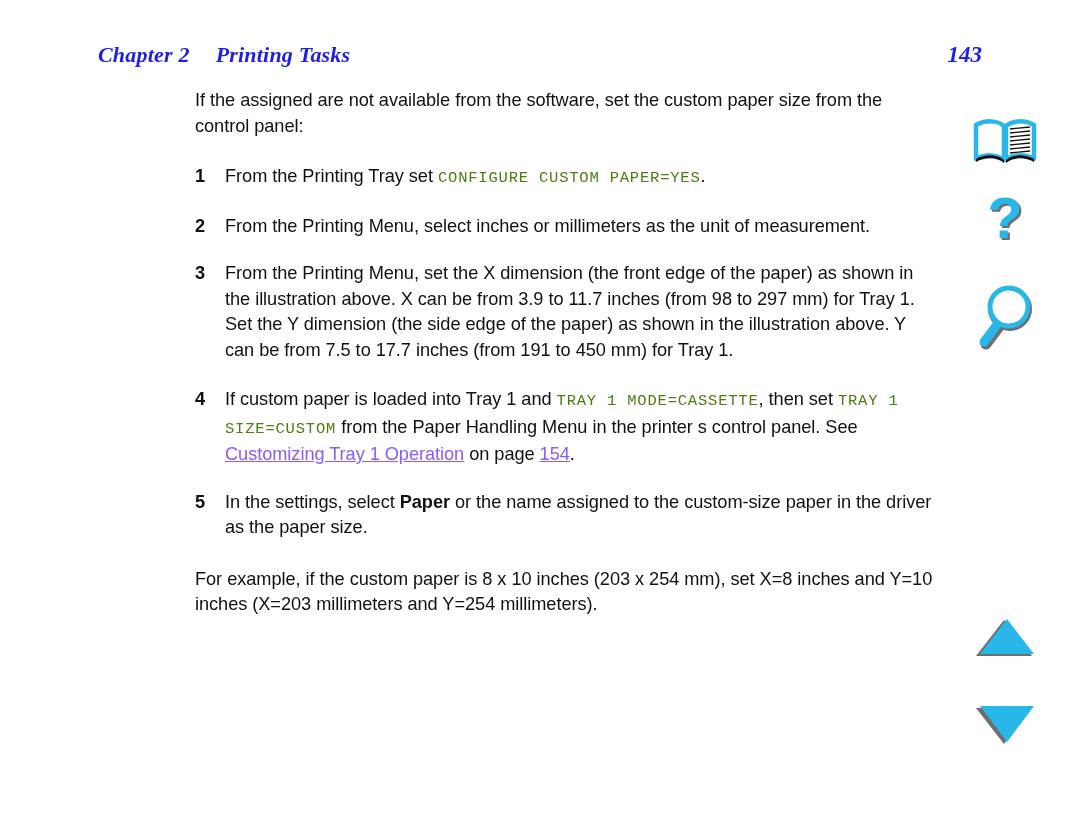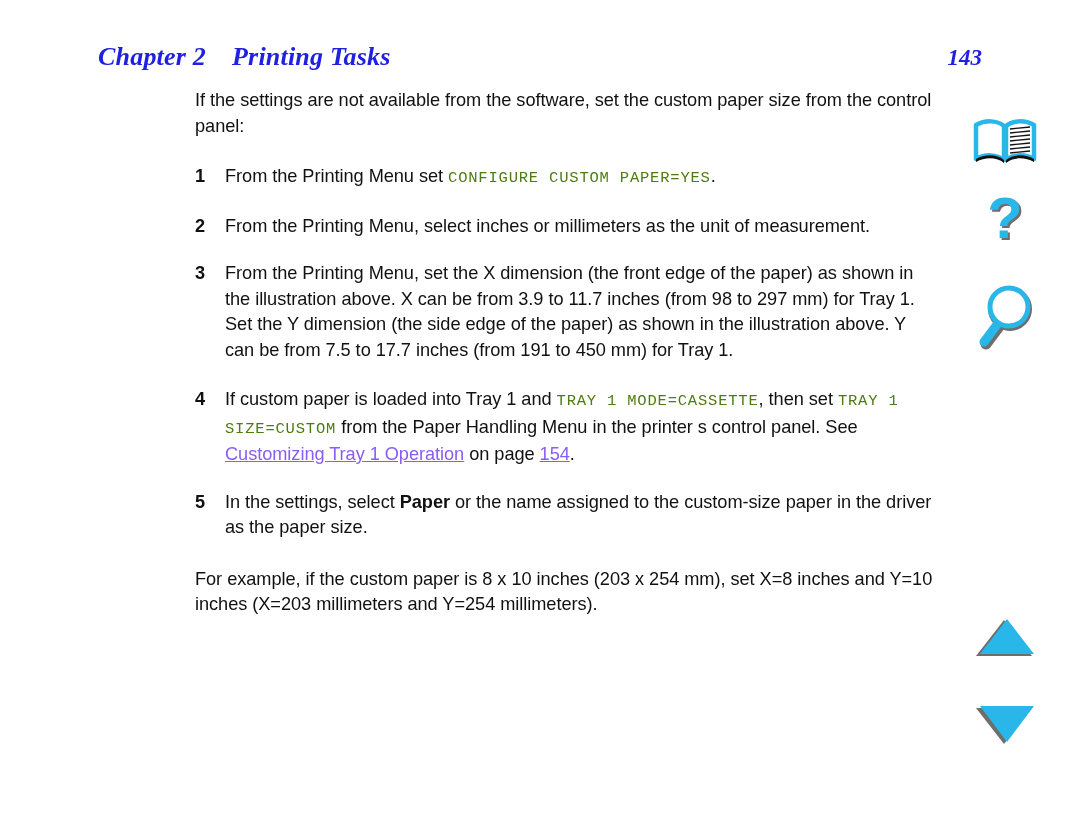--- a/index.html
+++ b/index.html
@@ -23,21 +23,21 @@
     top: 42px;
     width: 884px;
     display: flex;
     align-items: baseline;
     justify-content: space-between;
   }
   .header-left {
     font-family: "Liberation Serif", serif;
     font-weight: bold;
     font-style: italic;
-    font-size: 26px;
+    font-size: 22px;
     color: #2020e0;
     letter-spacing: 0.2px;
     white-space: nowrap;
   }
   .header-chapter { margin-right: 26px; }
   .header-pageno {
     font-family: "Liberation Serif", serif;
     font-weight: bold;
     font-style: italic;
     font-size: 23px;
@@ -124,26 +124,26 @@
 
 <div class="page-header">
   <div class="header-left">
     <span class="header-chapter">Chapter 2</span><span>Printing Tasks</span>
   </div>
   <div class="header-pageno">143</div>
 </div>
 
 <div class="content">
 
-  <p class="para intro">If the settings are not available from the software, set the custom paper size from the control panel:</p>
+  <p class="para intro">If the assigned are not available from the software, set the custom paper size from the control panel:</p>
 
   <ol class="steps">
 
     <li class="step">
-      <span class="step-num">1</span><span>From the Printing Menu set </span><span class="lcd">CONFIGURE CUSTOM PAPER=YES</span><span>.</span>
+      <span class="step-num">1</span><span>From the Printing Tray set </span><span class="lcd">CONFIGURE CUSTOM PAPER=YES</span><span>.</span>
     </li>
 
     <li class="step">
       <span class="step-num">2</span><span>From the Printing Menu, select inches or millimeters as the unit of measurement.</span>
     </li>
 
     <li class="step step-3">
       <span class="step-num">3</span><span>From the Printing Menu, set the X dimension (the front edge of the paper) as shown in the illustration above. X can be from 3.9 to 11.7 inches (from 98 to 297 mm) for Tray 1. Set the Y dimension (the side edge of the paper) as shown in the illustration above. Y can be from 7.5 to 17.7 inches (from 191 to 450 mm) for Tray 1.</span>
     </li>
 

